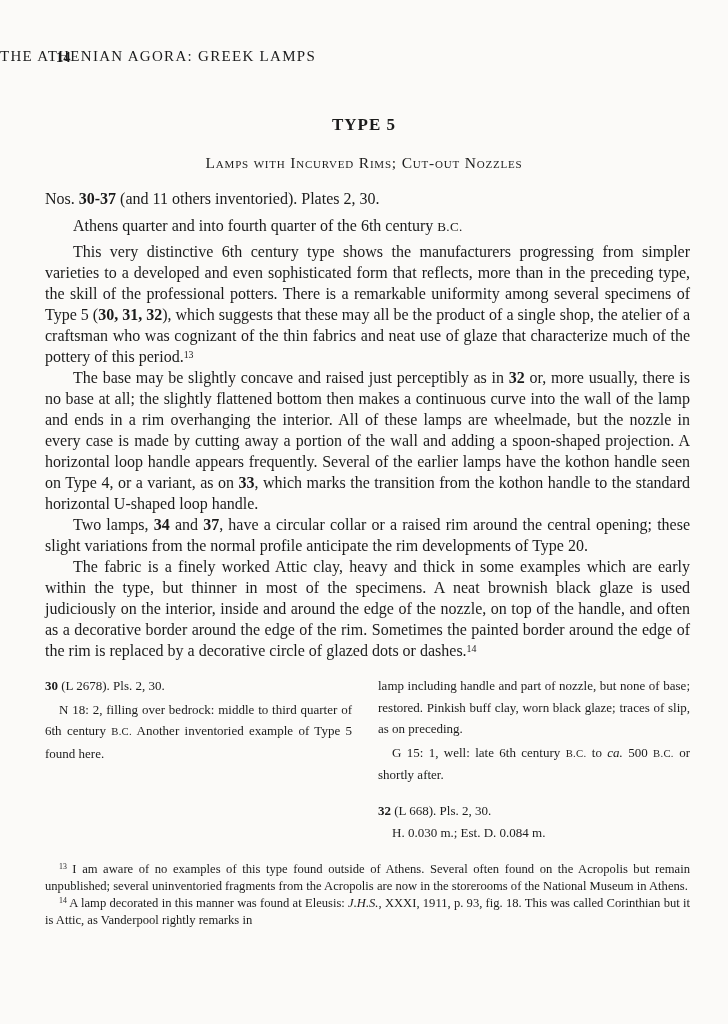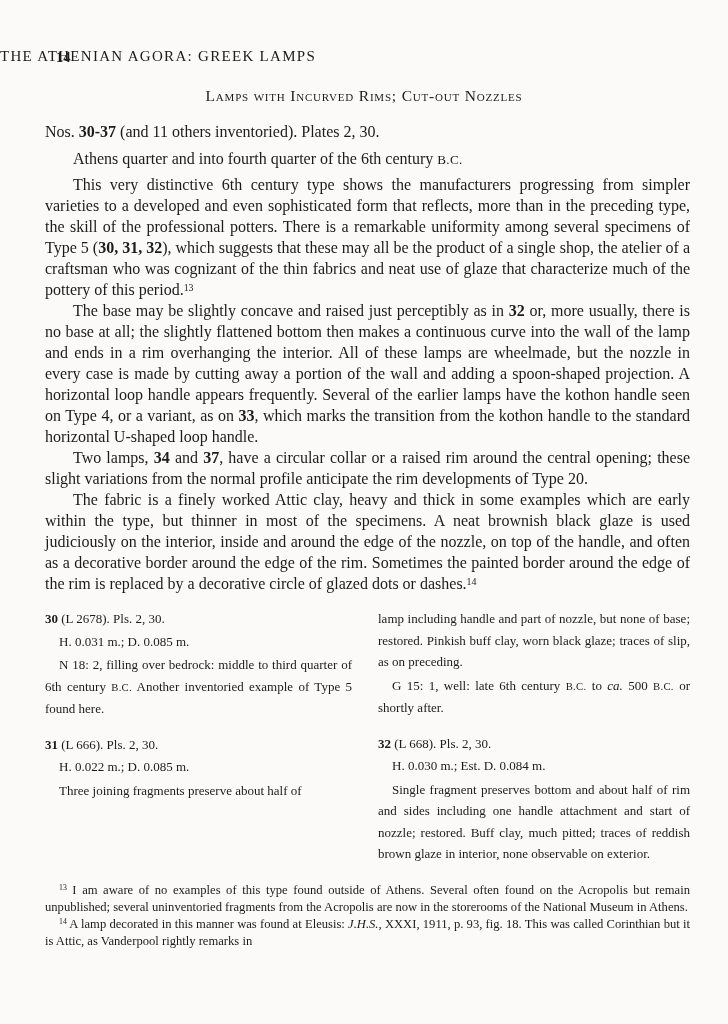--- a/index.html
+++ b/index.html
@@ -60,54 +60,48 @@
 </head>
 <body>
 
 <div class="page">
 
   <div class="header">
     <span class="pageno">14</span>
     <div class="running-title">THE ATHENIAN AGORA: GREEK LAMPS</div>
   </div>
 
+  <div class="type-title">TYPE 5</div>
   <div class="type-subtitle">Lamps with Incurved Rims; Cut-out Nozzles</div>
 
   <div class="content">
 
     <p class="noindent"><span>Nos. </span><span class="b">30-37</span><span> (and 11 others inventoried). Plates 2, 30.</span></p>
     <p class="indent dateline"><span>Athens quarter and into fourth quarter of the 6th century </span><span class="sc">B.C.</span></p>
 
     <p class="indent"><span>This very distinctive 6th century type shows the manufacturers progressing from simpler varieties to a developed and even sophisticated form that reflects, more than in the preceding type, the skill of the professional potters. There is a remarkable uniformity among several specimens of Type 5 (</span><span class="b">30, 31, 32</span><span>), which suggests that these may all be the product of a single shop, the atelier of a craftsman who was cognizant of the thin fabrics and neat use of glaze that characterize much of the pottery of this period.</span><sup>13</sup></p>
     <p class="indent"><span>The base may be slightly concave and raised just perceptibly as in </span><span class="b">32</span><span> or, more usually, there is no base at all; the slightly flattened bottom then makes a continuous curve into the wall of the lamp and ends in a rim overhanging the interior. All of these lamps are wheelmade, but the nozzle in every case is made by cutting away a portion of the wall and adding a spoon-shaped projection. A horizontal loop handle appears frequently. Several of the earlier lamps have the kothon handle seen on Type 4, or a variant, as on </span><span class="b">33</span><span>, which marks the transition from the kothon handle to the standard horizontal U-shaped loop handle.</span></p>
     <p class="indent"><span>Two lamps, </span><span class="b">34</span><span> and </span><span class="b">37</span><span>, have a circular collar or a raised rim around the central opening; these slight variations from the normal profile anticipate the rim developments of Type 20.</span></p>
     <p class="indent"><span>The fabric is a finely worked Attic clay, heavy and thick in some examples which are early within the type, but thinner in most of the specimens. A neat brownish black glaze is used judiciously on the interior, inside and around the edge of the nozzle, on top of the handle, and often as a decorative border around the edge of the rim. Sometimes the painted border around the edge of the rim is replaced by a decorative circle of glazed dots or dashes.</span><sup>14</sup></p>
 
     <div class="catalog">
       <div class="col-left">
         <div class="entry">
           <p class="e-head"><span class="b">30</span><span> (L 2678). Pls. 2, 30.</span></p>
-          <p class="e-dims"><span>H. 0.031 m.; D. 0.085 m.</span></p>
           <p class="e-para"><span>N 18: 2, filling over bedrock: middle to third quarter of 6th century </span><span class="sc">B.C.</span><span> Another inventoried example of Type 5 found here.</span></p>
-        </div>
-        <div class="entry">
-          <p class="e-head"><span class="b">31</span><span> (L 666). Pls. 2, 30.</span></p>
-          <p class="e-dims"><span>H. 0.022 m.; D. 0.085 m.</span></p>
-          <p class="e-para"><span>Three joining fragments preserve about half of</span></p>
         </div>
       </div>
       <div class="col-right">
         <div class="entry">
           <p class="e-para cont"><span>lamp including handle and part of nozzle, but none of base; restored. Pinkish buff clay, worn black glaze; traces of slip, as on preceding.</span></p>
           <p class="e-para"><span>G 15: 1, well: late 6th century </span><span class="sc">B.C.</span><span> to </span><span class="i">ca.</span><span> 500 </span><span class="sc">B.C.</span><span> or shortly after.</span></p>
         </div>
         <div class="entry">
           <p class="e-head"><span class="b">32</span><span> (L 668). Pls. 2, 30.</span></p>
           <p class="e-dims"><span>H. 0.030 m.; Est. D. 0.084 m.</span></p>
-          <p class="e-para"><span>Single fragment preserves bottom and about half of rim and sides including one handle attachment and start of nozzle; restored. Buff clay, much pitted; traces of reddish brown glaze in interior, none observable on exterior.</span></p>
         </div>
       </div>
     </div>
 
     <div class="footnotes">
       <p class="fn"><sup>13</sup><span> I am aware of no examples of this type found outside of Athens. Several often found on the Acropolis but remain unpublished; several uninventoried fragments from the Acropolis are now in the storerooms of the National Museum in Athens.</span></p>
       <p class="fn"><sup>14</sup><span> A lamp decorated in this manner was found at Eleusis: </span><span class="i">J.H.S.</span><span>, XXXI, 1911, p. 93, fig. 18. This was called Corinthian but it is Attic, as Vanderpool rightly remarks in </span></p>
     </div>
 
   </div>

